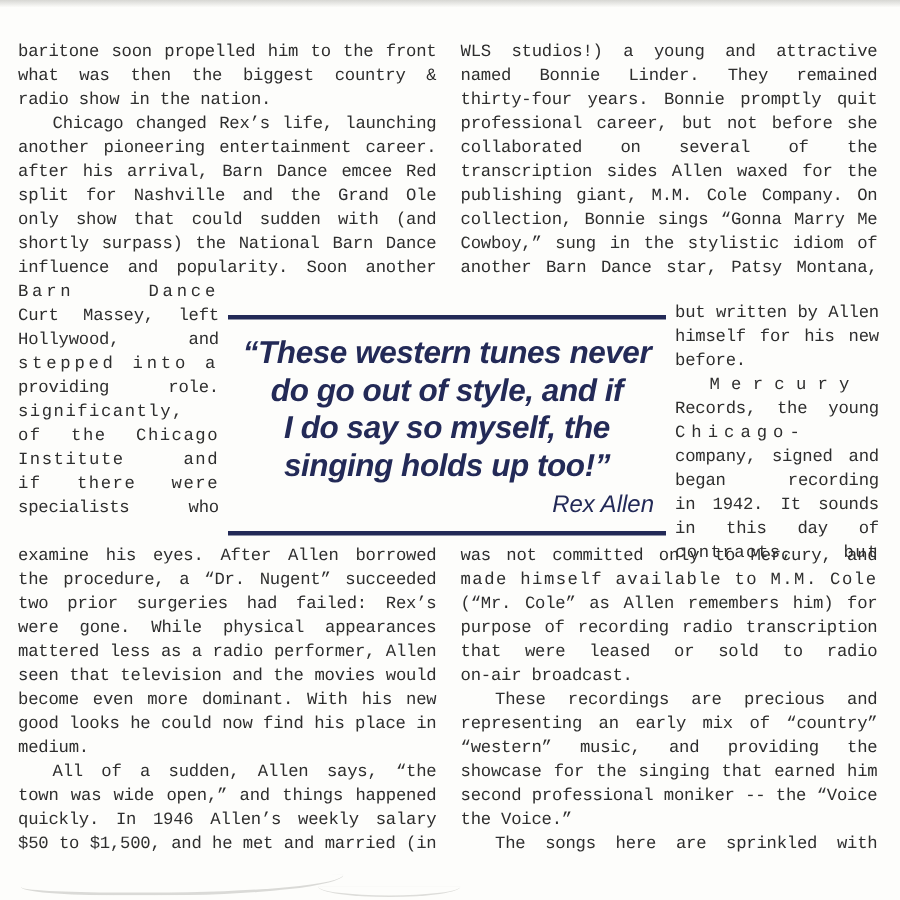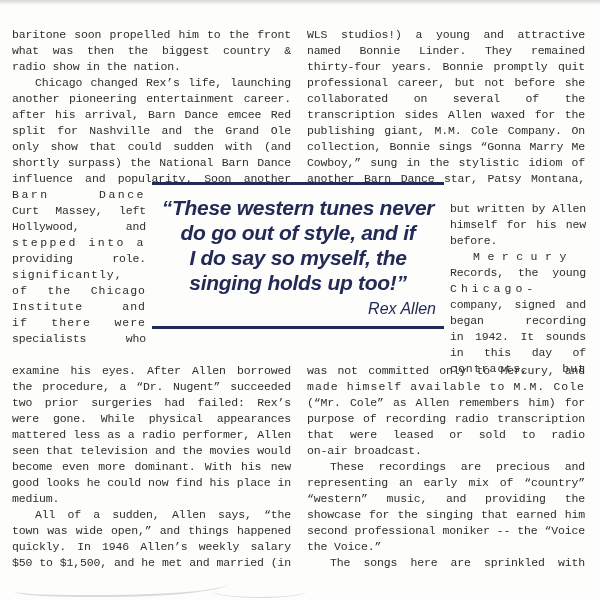--- a/index.html
+++ b/index.html
@@ -53,21 +53,21 @@
 
   #left-top   {left:12px; top:27px;  width:279px;}
   #left-side  {left:12px; top:187px; width:134px;}
   #left-bot   {left:12px; top:363px; width:279px;}
   #right-top  {left:307px;top:27px;  width:278px;}
   #right-side {left:450px;top:201px; width:136px;}
   #right-bot  {left:307px;top:363px; width:278px;}
 
   
   .quote{
-    position:absolute;left:152px;top:182px;width:292px;
+    position:absolute;left:152px;top:210px;width:292px;
   }
   .qrule{height:3px;background:var(--accent);}
   .qlines{margin-top:10px;}
   .qline{
     font-size:21px;line-height:25px;
     font-weight:bold;font-style:italic;
     letter-spacing:-0.3px;
     color:var(--accent);
     text-align:center;
     white-space:nowrap;

